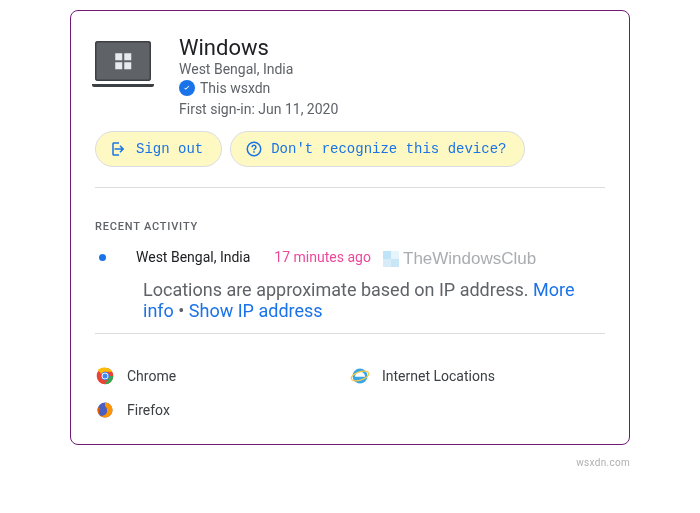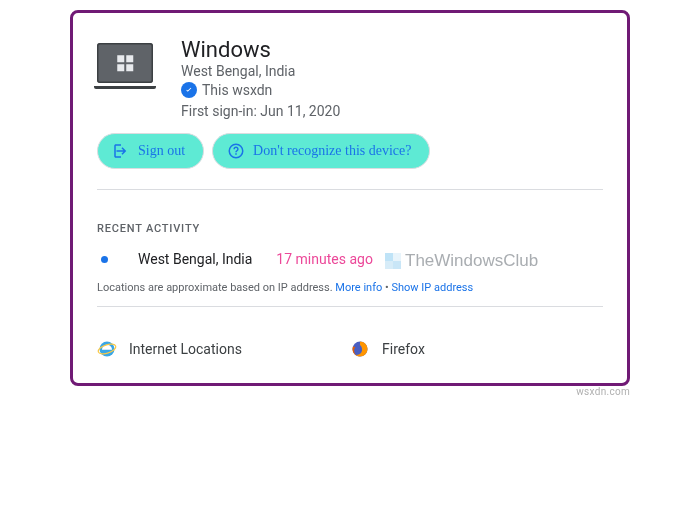--- a/index.html
+++ b/index.html
@@ -5,21 +5,21 @@
     * { box-sizing: border-box; margin: 0; padding: 0; }
     body {
       font-family: Roboto, Arial, sans-serif;
       background: #fff;
       padding: 10px 70px;
       width: 700px;
       color: #3c4043;
       font-size: 14px;
     }
     .card {
-      border: 3px solid #701a75;
+      border: 1px solid #701a75;
       border-radius: 8px;
       padding: 24px 24px 20px 24px;
       background: #fff;
     }
     .device-header {
       display: flex;
       gap: 28px;
       margin-bottom: 14px;
     }
     .device-icon {
@@ -85,31 +85,31 @@
     .check-badge svg { width: 10px; height: 10px; }
     .this-device-label { color: #5f6368; font-size: 14px; }
     .first-signin { color: #5f6368; font-size: 14px; }
     .button-row {
       display: flex;
       gap: 8px;
       margin-bottom: 20px;
     }
     .pill-btn {
       border: 1px solid #dadce0;
-      background: #5eead4;
+      background: #fef9c3;
       color: #1a73e8;
       font-size: 14px;
       font-weight: 500;
       padding: 8px 18px 8px 14px;
       border-radius: 20px;
       display: inline-flex;
       align-items: center;
       gap: 8px;
       cursor: pointer;
-      font-family: Liberation Serif, serif;
+      font-family: Liberation Mono, monospace;
     }
     .pill-btn svg { width: 18px; height: 18px; }
     .section {
       border-top: 1px solid #dadce0;
       padding: 32px 0 4px 0;
     }
     .section-title {
       text-transform: uppercase;
       color: #5f6368;
       font-size: 11px;
@@ -150,22 +150,23 @@
       width: 7px;
       height: 7px;
       border-radius: 50%;
       background: #1a73e8;
       margin-right: 6px;
     }
     .activity-loc { color: #202124; font-size: 14px; }
     .activity-time { color: #ec4899; font-size: 14px; }
     .disclaimer {
       color: #5f6368;
-      font-size: 11px;
+      font-size: 18px;
       margin-bottom: 8px;
+      margin-left: 48px;
     }
     .link {
       color: #1a73e8;
       cursor: pointer;
     }
     .sep { color: #5f6368; }
     .browser-grid {
       display: grid;
       grid-template-columns: 1fr 1fr;
       row-gap: 14px;
@@ -178,21 +179,21 @@
       font-size: 14px;
     }
     .b-icon {
       width: 20px; height: 20px;
       display: inline-flex; align-items: center; justify-content: center;
     }
     .attribution {
       text-align: right;
       color: #b0b0b0;
       font-size: 10px;
-      margin-top: 0;
+      margin-top: 12px;
       letter-spacing: 0.3px;
     }
   </style>
 </head>
 <body>
 
 <div class="card">
 
   <div class="device-header">
     <div class="device-icon">
@@ -260,20 +261,33 @@
       <span class="sep"> • </span>
       <span class="link">Show IP address</span>
     </div>
   </div>
 
   <div class="section">
     <div class="browser-grid">
       <div class="browser-item">
         <span class="b-icon">
           <svg viewBox="0 0 24 24">
+              <circle cx="12" cy="12" r="10" fill="#ea4335"></circle>
+              <path fill="#fbbc05" d="M12 2a10 10 0 0 1 8.7 5H12a5 5 0 0 0-4.3 2.5L3.4 4.9A10 10 0 0 1 12 2z"></path>
+              <path fill="#34a853" d="M22 12a10 10 0 0 1-10 10l3.6-6.2A5 5 0 0 0 17 12h5z" transform="rotate(0 12 12)"></path>
+              <path fill="#4285f4" d="M12 7a5 5 0 1 1 0 10 5 5 0 0 1 0-10z"></path>
+              <circle cx="12" cy="12" r="4" fill="#fff"></circle>
+              <circle cx="12" cy="12" r="3" fill="#4285f4"></circle>
+            </svg>
+        </span>
+        <span>Chrome</span>
+      </div>
+      <div class="browser-item">
+        <span class="b-icon">
+          <svg viewBox="0 0 24 24">
               <circle cx="12" cy="12" r="9" fill="#39a6e6"></circle>
               <path fill="#fff" d="M6 13h12c0-3.3-2.7-6-6-6s-6 2.7-6 6z"></path>
               <ellipse cx="12" cy="12" rx="11" ry="5" fill="none" stroke="#f8c948" stroke-width="1.5" transform="rotate(-18 12 12)"></ellipse>
             </svg>
         </span>
         <span>Internet Locations</span>
       </div>
       <div class="browser-item">
         <span class="b-icon">
           <svg viewBox="0 0 24 24">

